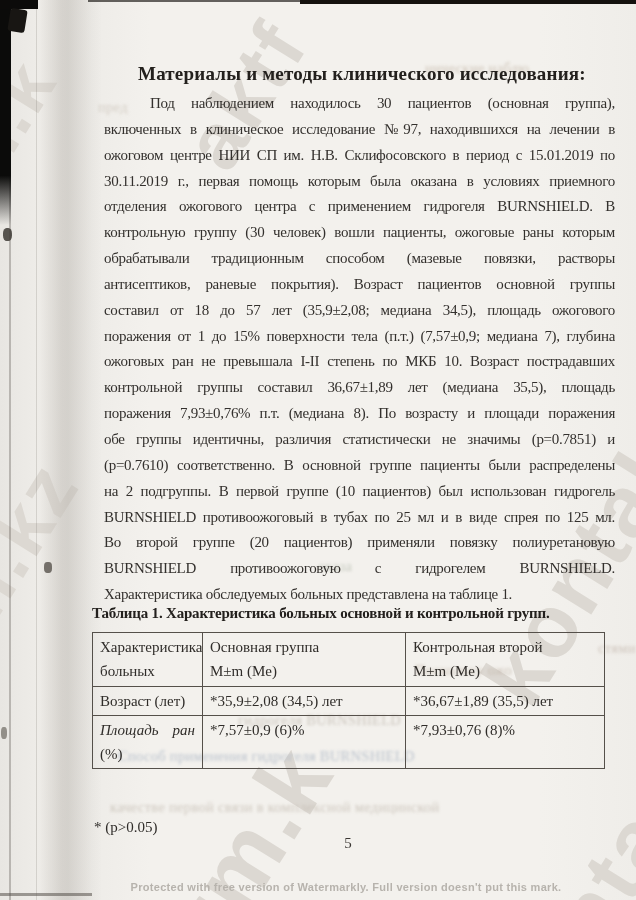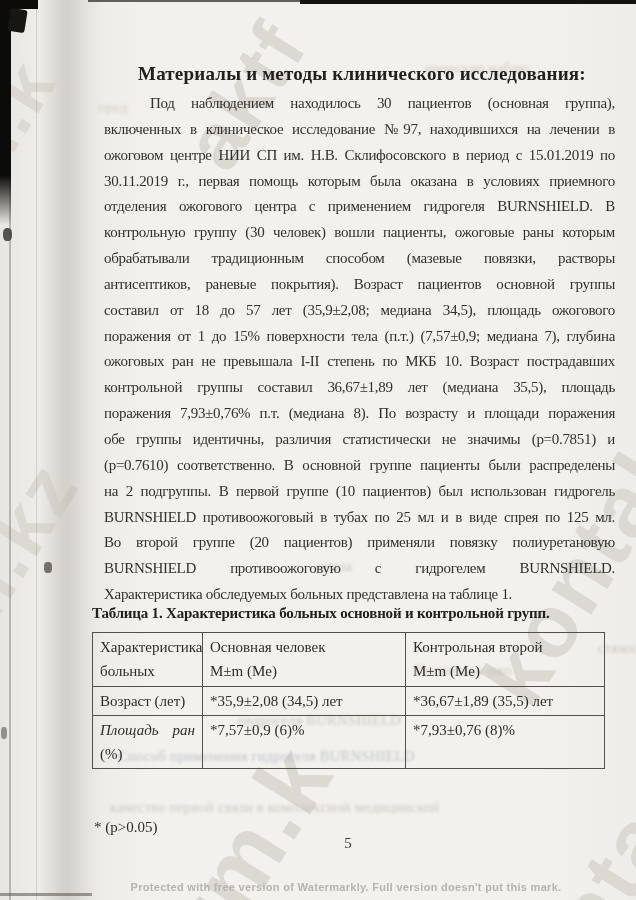--- a/index.html
+++ b/index.html
@@ -135,21 +135,21 @@
         <col style="width:203px">
         <col style="width:199px">
       </colgroup>
     <tbody>
         <tr style="height:54px">
       <td>
         <div>Характеристика</div>
         <div>больных</div>
       </td>
       <td>
-        <div>Основная человек</div>
+        <div>Основная группа</div>
         <div>M±m (Me)</div>
       </td>
       <td>
         <div>Контрольная второй</div>
         <div>M±m (Me)</div>
       </td>
     </tr>
     <tr style="height:26px">
       <td>
             <div>Возраст (лет)</div>

